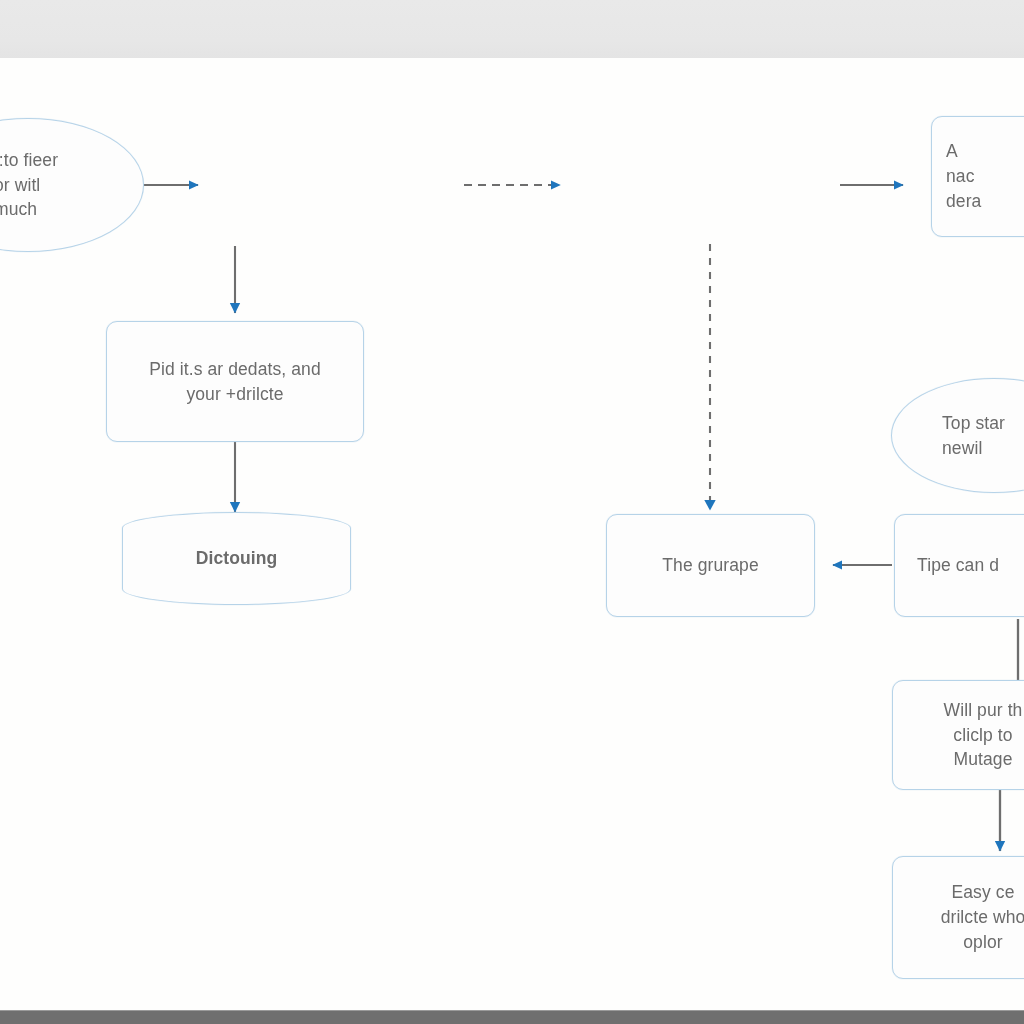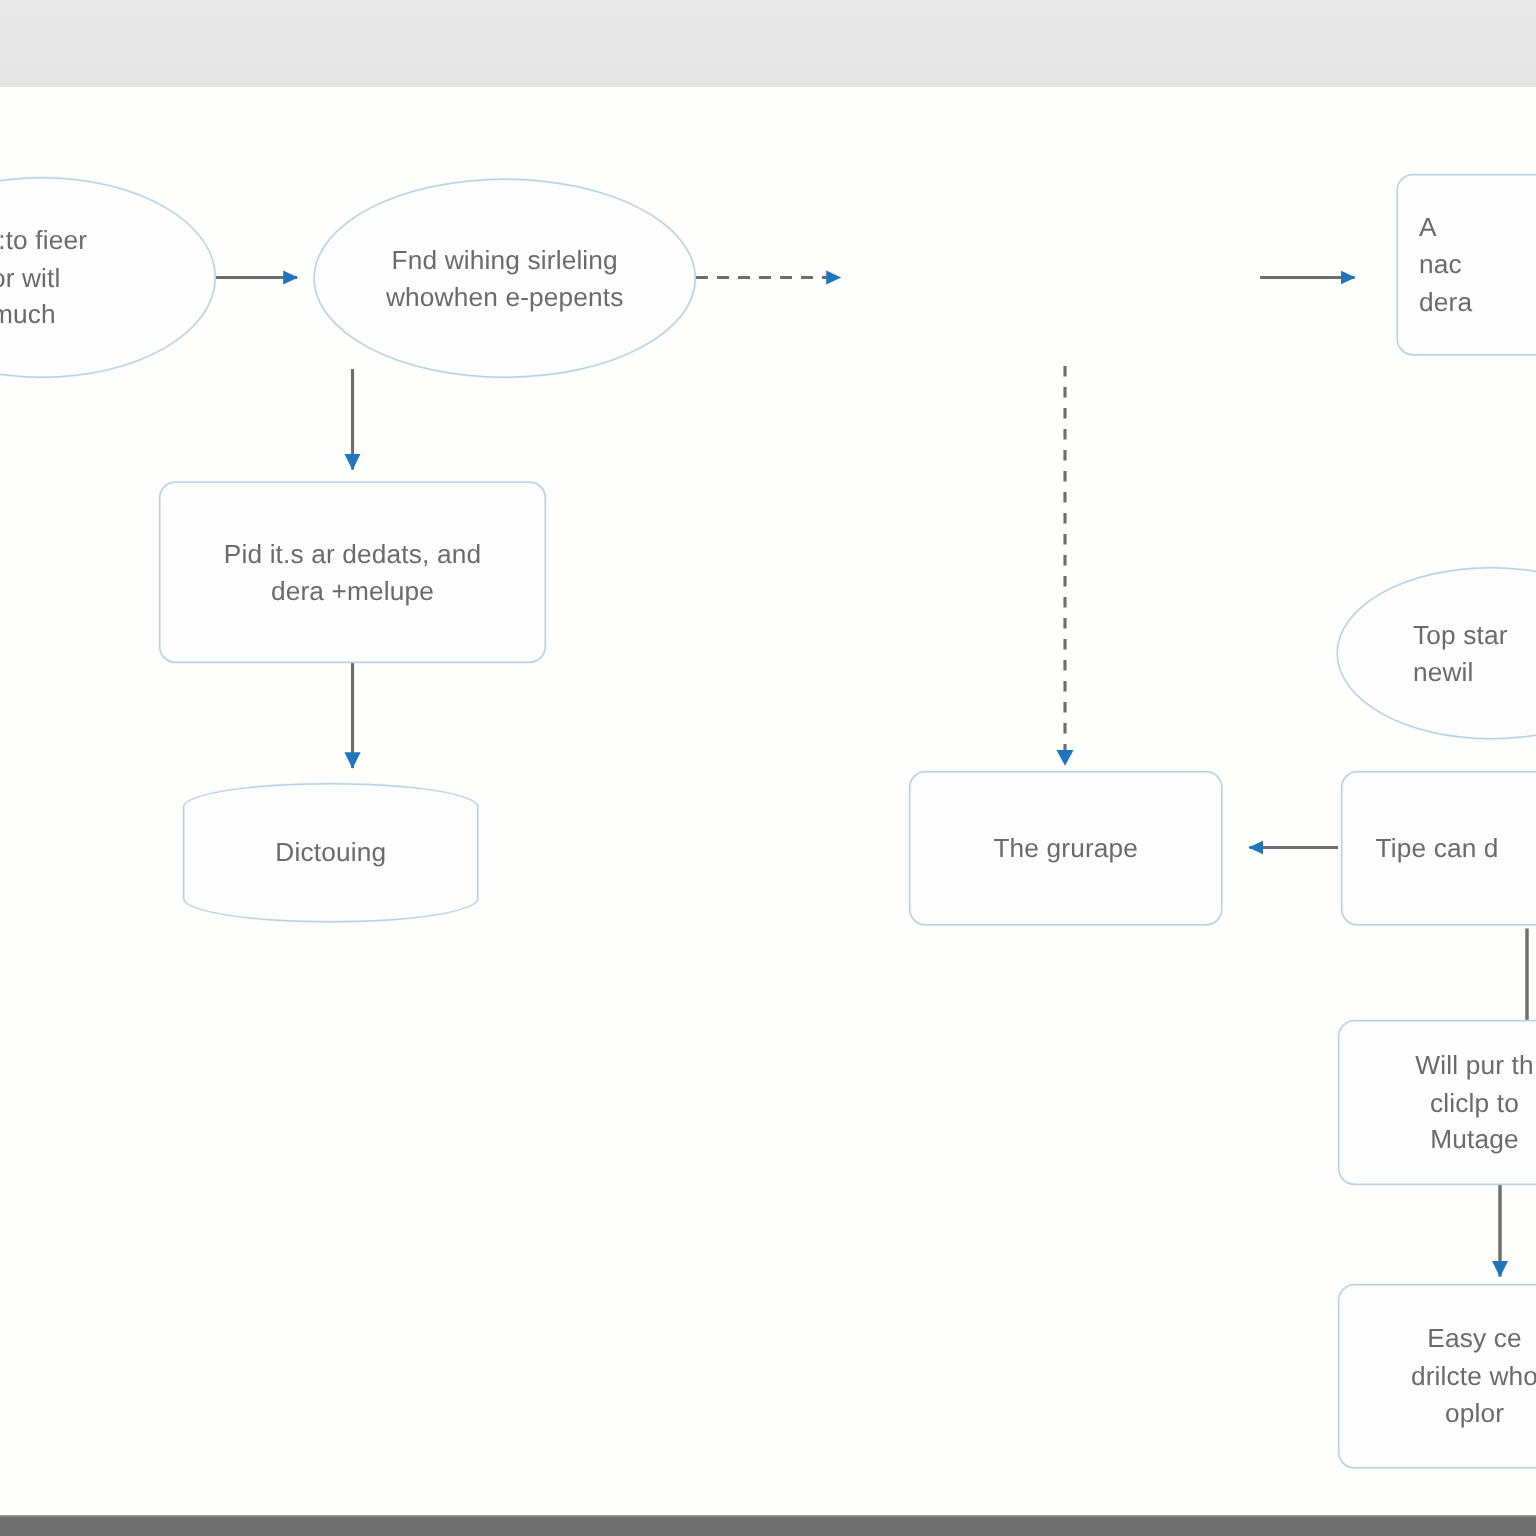--- a/index.html
+++ b/index.html
@@ -151,38 +151,34 @@
         <line x1="1000" y1="729" x2="1000" y2="793" stroke="#6e6e6e" stroke-width="2.3" marker-end="url(#arrow-d)"></line>
       </g>
     </svg>
 
     <div class="node ellipse" style="left:-88px; top:60px; width:232px; height:134px; justify-content:flex-start; text-align:left; padding-left:72px;">
       <span class="node-label">nl:to fieer
 l or witl
 l much</span>
     </div>
 
-    <div class="node ellipse" style="left:209px; top:61px; width:255px; height:133px;">
-      <span class="node-label">Fnd wihing sirleling
-whowhen e-pepents</span>
-    </div>
 
 
     <div class="node rounded" style="left:931px; top:58px; width:140px; height:121px; justify-content:flex-start; text-align:left; padding-left:14px;">
       <span class="node-label">A
 nac
 dera</span>
     </div>
 
     <div class="node rounded" style="left:106px; top:263px; width:258px; height:121px;">
       <span class="node-label">Pid it.s ar dedats, and
-dera +melupe</span>
-    </div>
-
-    <div class="node barrel" style="left:122px; top:464px; width:197px; height:93px;">
+your +drilcte</span>
+    </div>
+
+    <div class="node barrel" style="left:122px; top:454px; width:229px; height:93px;font-weight:bold;">
       <span class="node-label">Dictouing</span>
     </div>
 
     <div class="node ellipse" style="left:891px; top:320px; width:206px; height:115px; justify-content:flex-start; text-align:left; padding-left:50px;">
       <span class="node-label">Top star
 newil</span>
     </div>
 
     <div class="node rounded" style="left:606px; top:456px; width:209px; height:103px;">
       <span class="node-label">The grurape</span>

